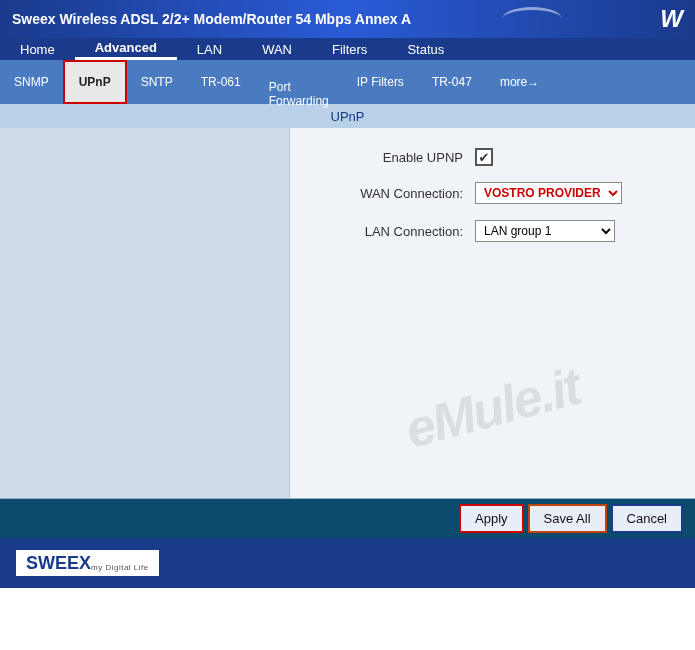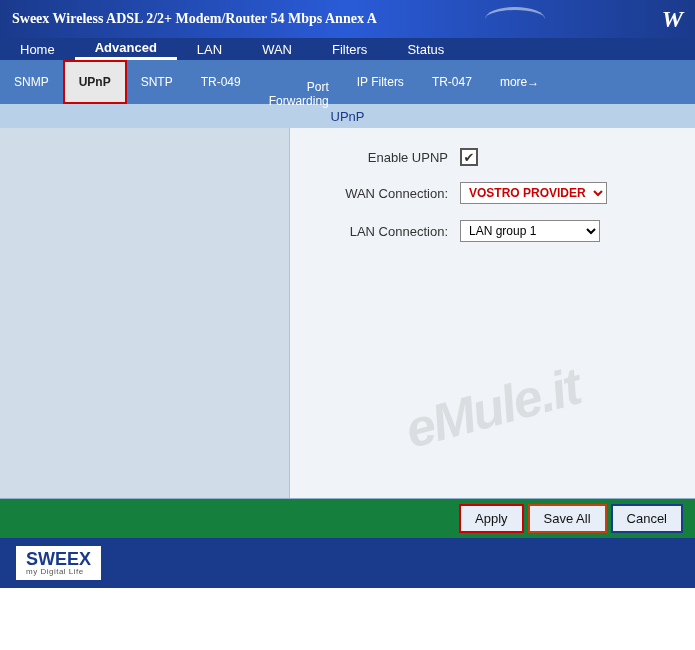--- a/index.html
+++ b/index.html
@@ -16,21 +16,20 @@
     #title-bar {
       background: linear-gradient(to right, #1a3a8c, #2a5bd7, #1a3a8c);
       color: white;
       padding: 8px 12px;
       font-size: 14px;
       font-weight: bold;
       display: flex;
       align-items: center;
       justify-content: space-between;
       height: 38px;
-      font-family: Liberation Serif, serif;
     }
     #title-bar .logo-w {
       color: white;
       font-size: 24px;
       font-weight: bold;
       font-style: italic;
     }
 
     
     #main-nav {
@@ -69,21 +68,21 @@
       font-size: 12px;
       white-space: nowrap;
     }
     .sub-nav-item.active {
       background: #e8e8e8;
       color: #222;
       border: 2px solid #cc0000;
       font-weight: bold;
     }
     .sub-nav-item.port-forwarding {
-      text-align: right;
+      text-align: left;
       line-height: 1.2;
       margin-top: 24px;
     }
 
     
     #breadcrumb-bar {
       background: #b8d0e8;
       padding: 4px 0;
       text-align: center;
       font-size: 13px;
@@ -105,21 +104,21 @@
     #left-sidebar {
       width: 290px;
       background: #d0dce8;
       border-right: 1px solid #b0c4d8;
     }
 
     
     #right-content {
       flex: 1;
       background: #f0f4f8;
-      padding: 20px 30px;
+      padding: 20px 45px;
     }
 
     .form-row {
       display: flex;
       align-items: center;
       margin-bottom: 16px;
     }
     .form-label {
       width: 140px;
       text-align: right;
@@ -175,21 +174,21 @@
       color: rgba(180,180,180,0.35);
       pointer-events: none;
       font-style: italic;
       font-weight: bold;
       transform: rotate(-15deg);
       letter-spacing: -2px;
     }
 
     
     #bottom-bar {
-      background: #15803d;
+      background: #0c4a6e;
       height: 40px;
       display: flex;
       align-items: center;
       justify-content: flex-end;
       padding: 0 12px;
       gap: 4px;
       border-top: 1px solid #90b0cc;
     }
 
     .btn {
@@ -225,22 +224,22 @@
       font-weight: bold;
       letter-spacing: 1px;
     }
     #footer .sweex-logo {
       background: white;
       color: #1a3a8c;
       padding: 4px 10px;
       font-weight: bold;
       font-size: 18px;
       display: flex;
-      flex-direction: column;
-      align-items: flex-start;
+      flex-direction: row;
+      align-items: flex-end;
       line-height: 1;
     }
     #footer .sweex-logo .tagline {
       font-size: 8px;
       color: #555;
       font-weight: normal;
       letter-spacing: 0.5px;
     }
 
     
@@ -268,21 +267,21 @@
   <div class="main-nav-item">LAN</div>
   <div class="main-nav-item">WAN</div>
   <div class="main-nav-item">Filters</div>
   <div class="main-nav-item">Status</div>
 </div>
 
 <div id="sub-nav">
   <div class="sub-nav-item">SNMP</div>
   <div class="sub-nav-item active">UPnP</div>
   <div class="sub-nav-item">SNTP</div>
-  <div class="sub-nav-item">TR-049</div>
+  <div class="sub-nav-item">TR-061</div>
   <div class="sub-nav-item port-forwarding" style="line-height:1.2;">Port<br>Forwarding</div>
   <div class="sub-nav-item">IP Filters</div>
   <div class="sub-nav-item">TR-047</div>
   <div class="sub-nav-item">more→</div>
 </div>
 
 <div id="breadcrumb-bar">
   <span>UPnP</span>
 </div>
 

